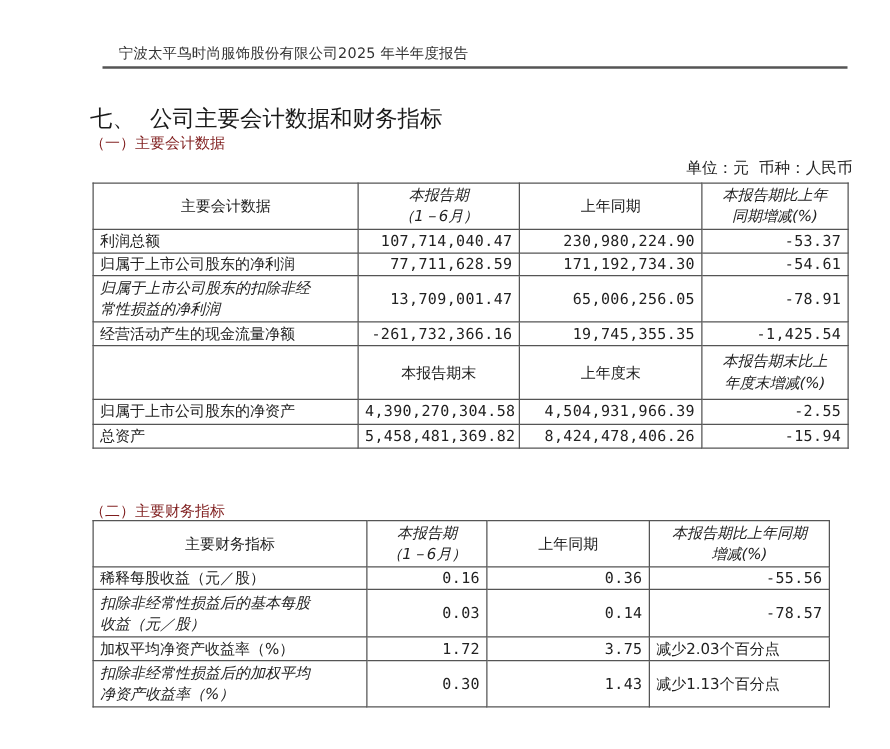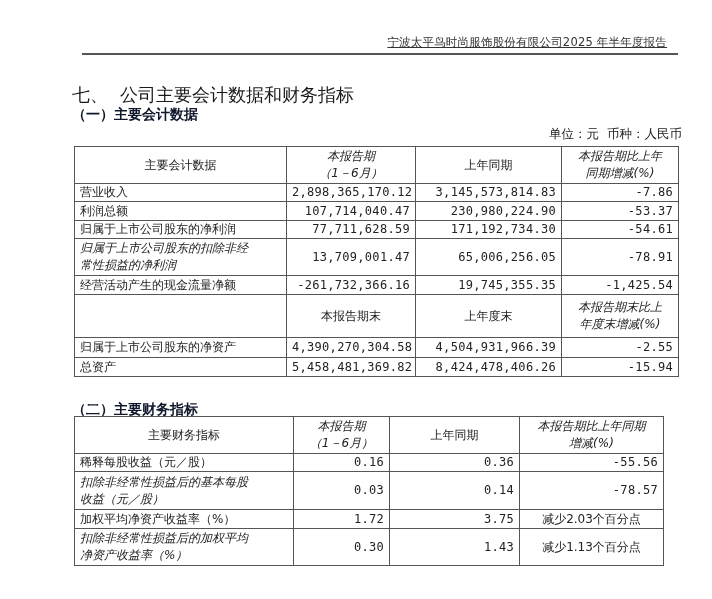--- a/index.html
+++ b/index.html
@@ -10,28 +10,27 @@
     body {
       width: 712px;
       height: 599px;
       position: relative;
       overflow: hidden;
       font-family: "DejaVu Sans", sans-serif;
       color: #222222;
     }
     .page-header {
       position: absolute;
-      left: 71px;
+      left: 95px;
       top: 35px;
       width: 596px;
-      text-align: right;
+      text-align: left;
       font-size: 11.5px;
       color: #333333;
       letter-spacing: 0.2px;
-      text-decoration: underline;
     }
     .header-rule {
       position: absolute;
       left: 82px;
       top: 53px;
       width: 596px;
       height: 0;
       border-top: 2px solid #555555;
     }
     .section-title {
@@ -39,23 +38,23 @@
       left: 72px;
       top: 83px;
       font-size: 18px;
       font-weight: normal;
       color: #1a1a1a;
     }
     .section-title .num { margin-right: 12px; }
     .sub-title {
       position: absolute;
       left: 72px;
-      font-size: 14px;
-      font-weight: bold;
-      color: #0f172a;
+      font-size: 12px;
+      font-weight: normal;
+      color: #7f1d1d;
     }
     .sub1 { top: 106px; }
     .sub2 { top: 401px; }
     .unit-line {
       position: absolute;
       right: 30px;
       top: 126px;
       font-size: 12.5px;
       color: #222222;
     }
@@ -80,21 +79,21 @@
       text-align: center;
       line-height: 17px;
     }
     table.fin td.lbl { text-align: left; }
     table.fin td.num {
       text-align: right;
       font-family: "DejaVu Sans Mono", monospace;
       font-size: 12px;
       letter-spacing: 0.3px;
     }
-    table.fin td.txt { text-align: center; }
+    table.fin td.txt { text-align: left; }
     .multi { white-space: normal !important; font-style: italic; }
 
     #table1 { left: 74px; top: 146px; width: 604px; }
     #table2 { left: 74px; top: 416px; width: 589px; }
   </style>
 </head>
 <body>
 
 <div class="page-header">宁波太平鸟时尚服饰股份有限公司2025 年半年度报告</div>
 <div class="header-rule"></div>
@@ -116,26 +115,20 @@
     <col style="width:146px">
     <col style="width:117px">
   </colgroup>
   <tbody>
       <tr style="height:37px">
     <td class="hdr">主要会计数据</td>
     <td class="hdr multi"><span>本报告期</span><br><span>（1－6月）</span></td>
     <td class="hdr">上年同期</td>
     <td class="hdr multi"><span>本报告期比上年</span><br><span>同期增减(%)</span></td>
   </tr>
-  <tr style="height:18px">
-    <td class="lbl">营业收入</td>
-    <td class="num">2,898,365,170.12</td>
-    <td class="num">3,145,573,814.83</td>
-    <td class="num">-7.86</td>
-  </tr>
   <tr style="height:19px">
     <td class="lbl">利润总额</td>
     <td class="num">107,714,040.47</td>
     <td class="num">230,980,224.90</td>
     <td class="num">-53.37</td>
   </tr>
   <tr style="height:18px">
     <td class="lbl">归属于上市公司股东的净利润</td>
     <td class="num">77,711,628.59</td>
     <td class="num">171,192,734.30</td>

